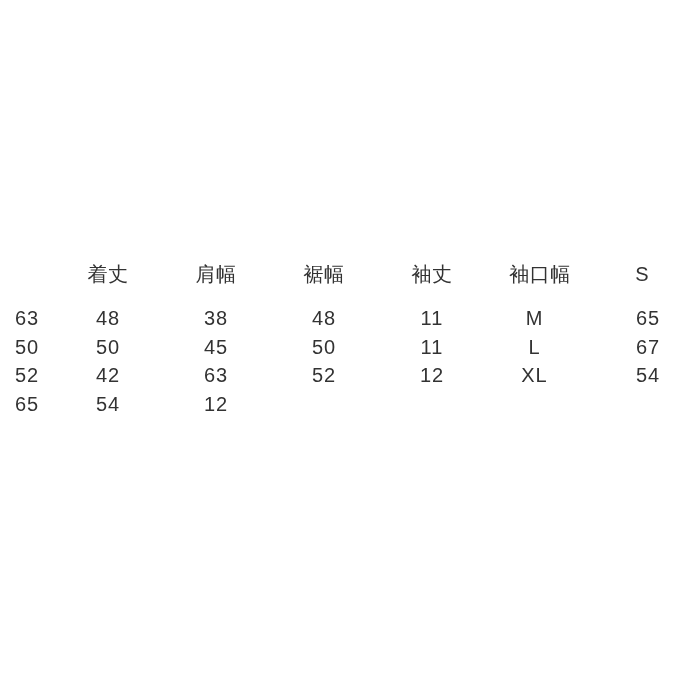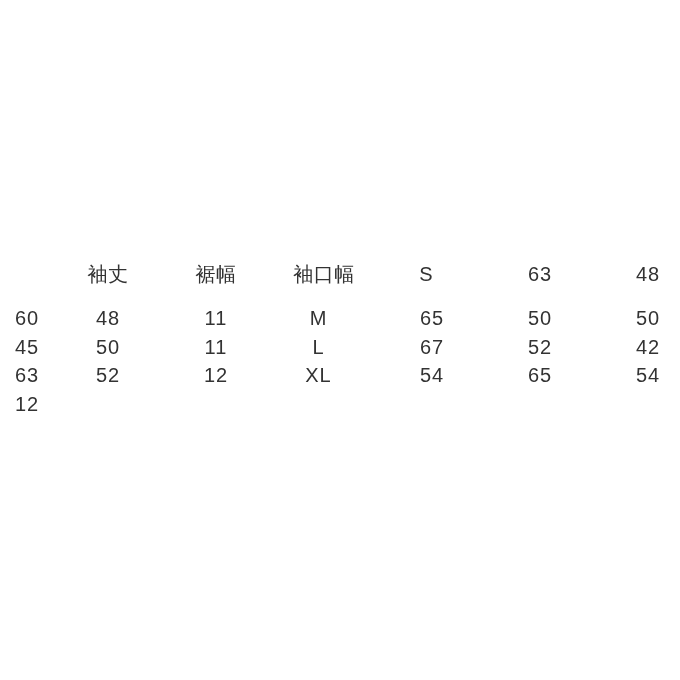--- a/index.html
+++ b/index.html
@@ -35,28 +35,30 @@
   .header-cell {
     letter-spacing: 0.5px;
   }
 </style>
 </head>
 <body>
 
 <div class="size-chart">
 
   <div class="cell label-cell"></div>
+  <div class="cell header-cell">着丈</div>
+  <div class="cell header-cell">肩幅</div>
+  <div class="cell header-cell">裾幅</div>
   <div class="cell header-cell">袖丈</div>
-  <div class="cell header-cell">裾幅</div>
   <div class="cell header-cell">袖口幅</div>
 
   <div class="cell label-cell">S</div>
   <div class="cell">63</div>
   <div class="cell">48</div>
-  <div class="cell">60</div>
+  <div class="cell">38</div>
   <div class="cell">48</div>
   <div class="cell">11</div>
 
   <div class="cell label-cell">M</div>
   <div class="cell">65</div>
   <div class="cell">50</div>
   <div class="cell">50</div>
   <div class="cell">45</div>
   <div class="cell">50</div>
   <div class="cell">11</div>

